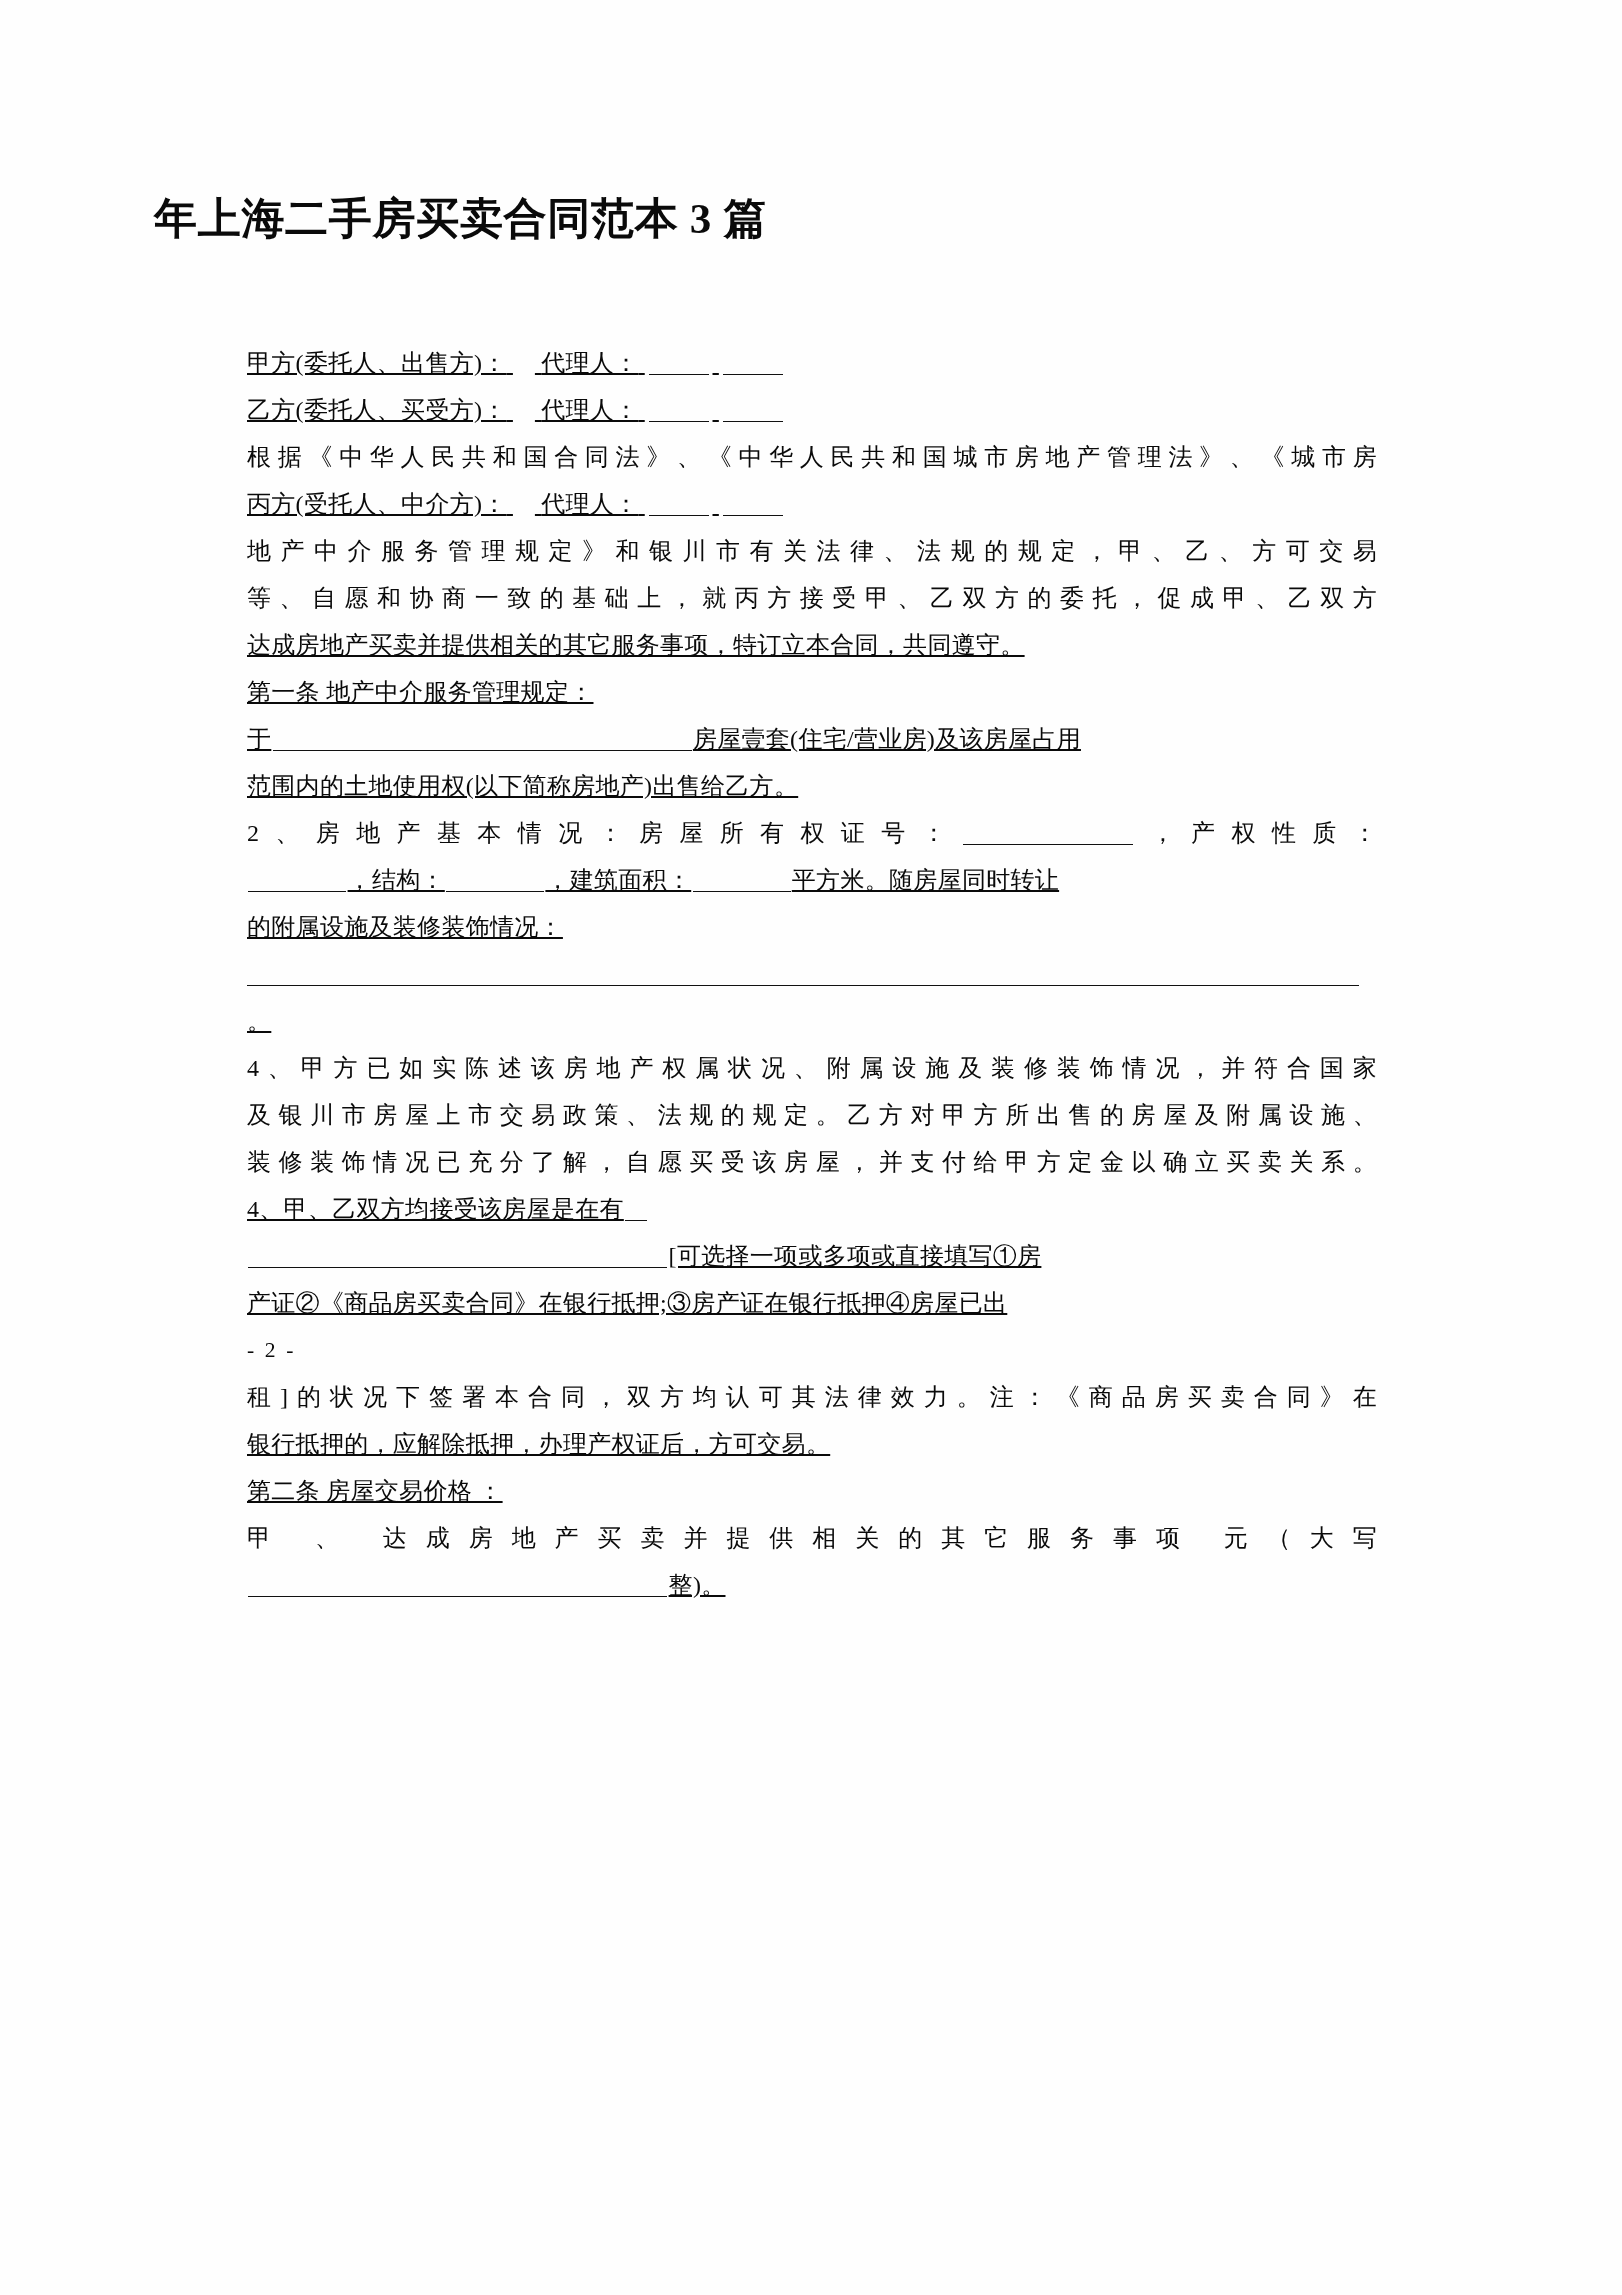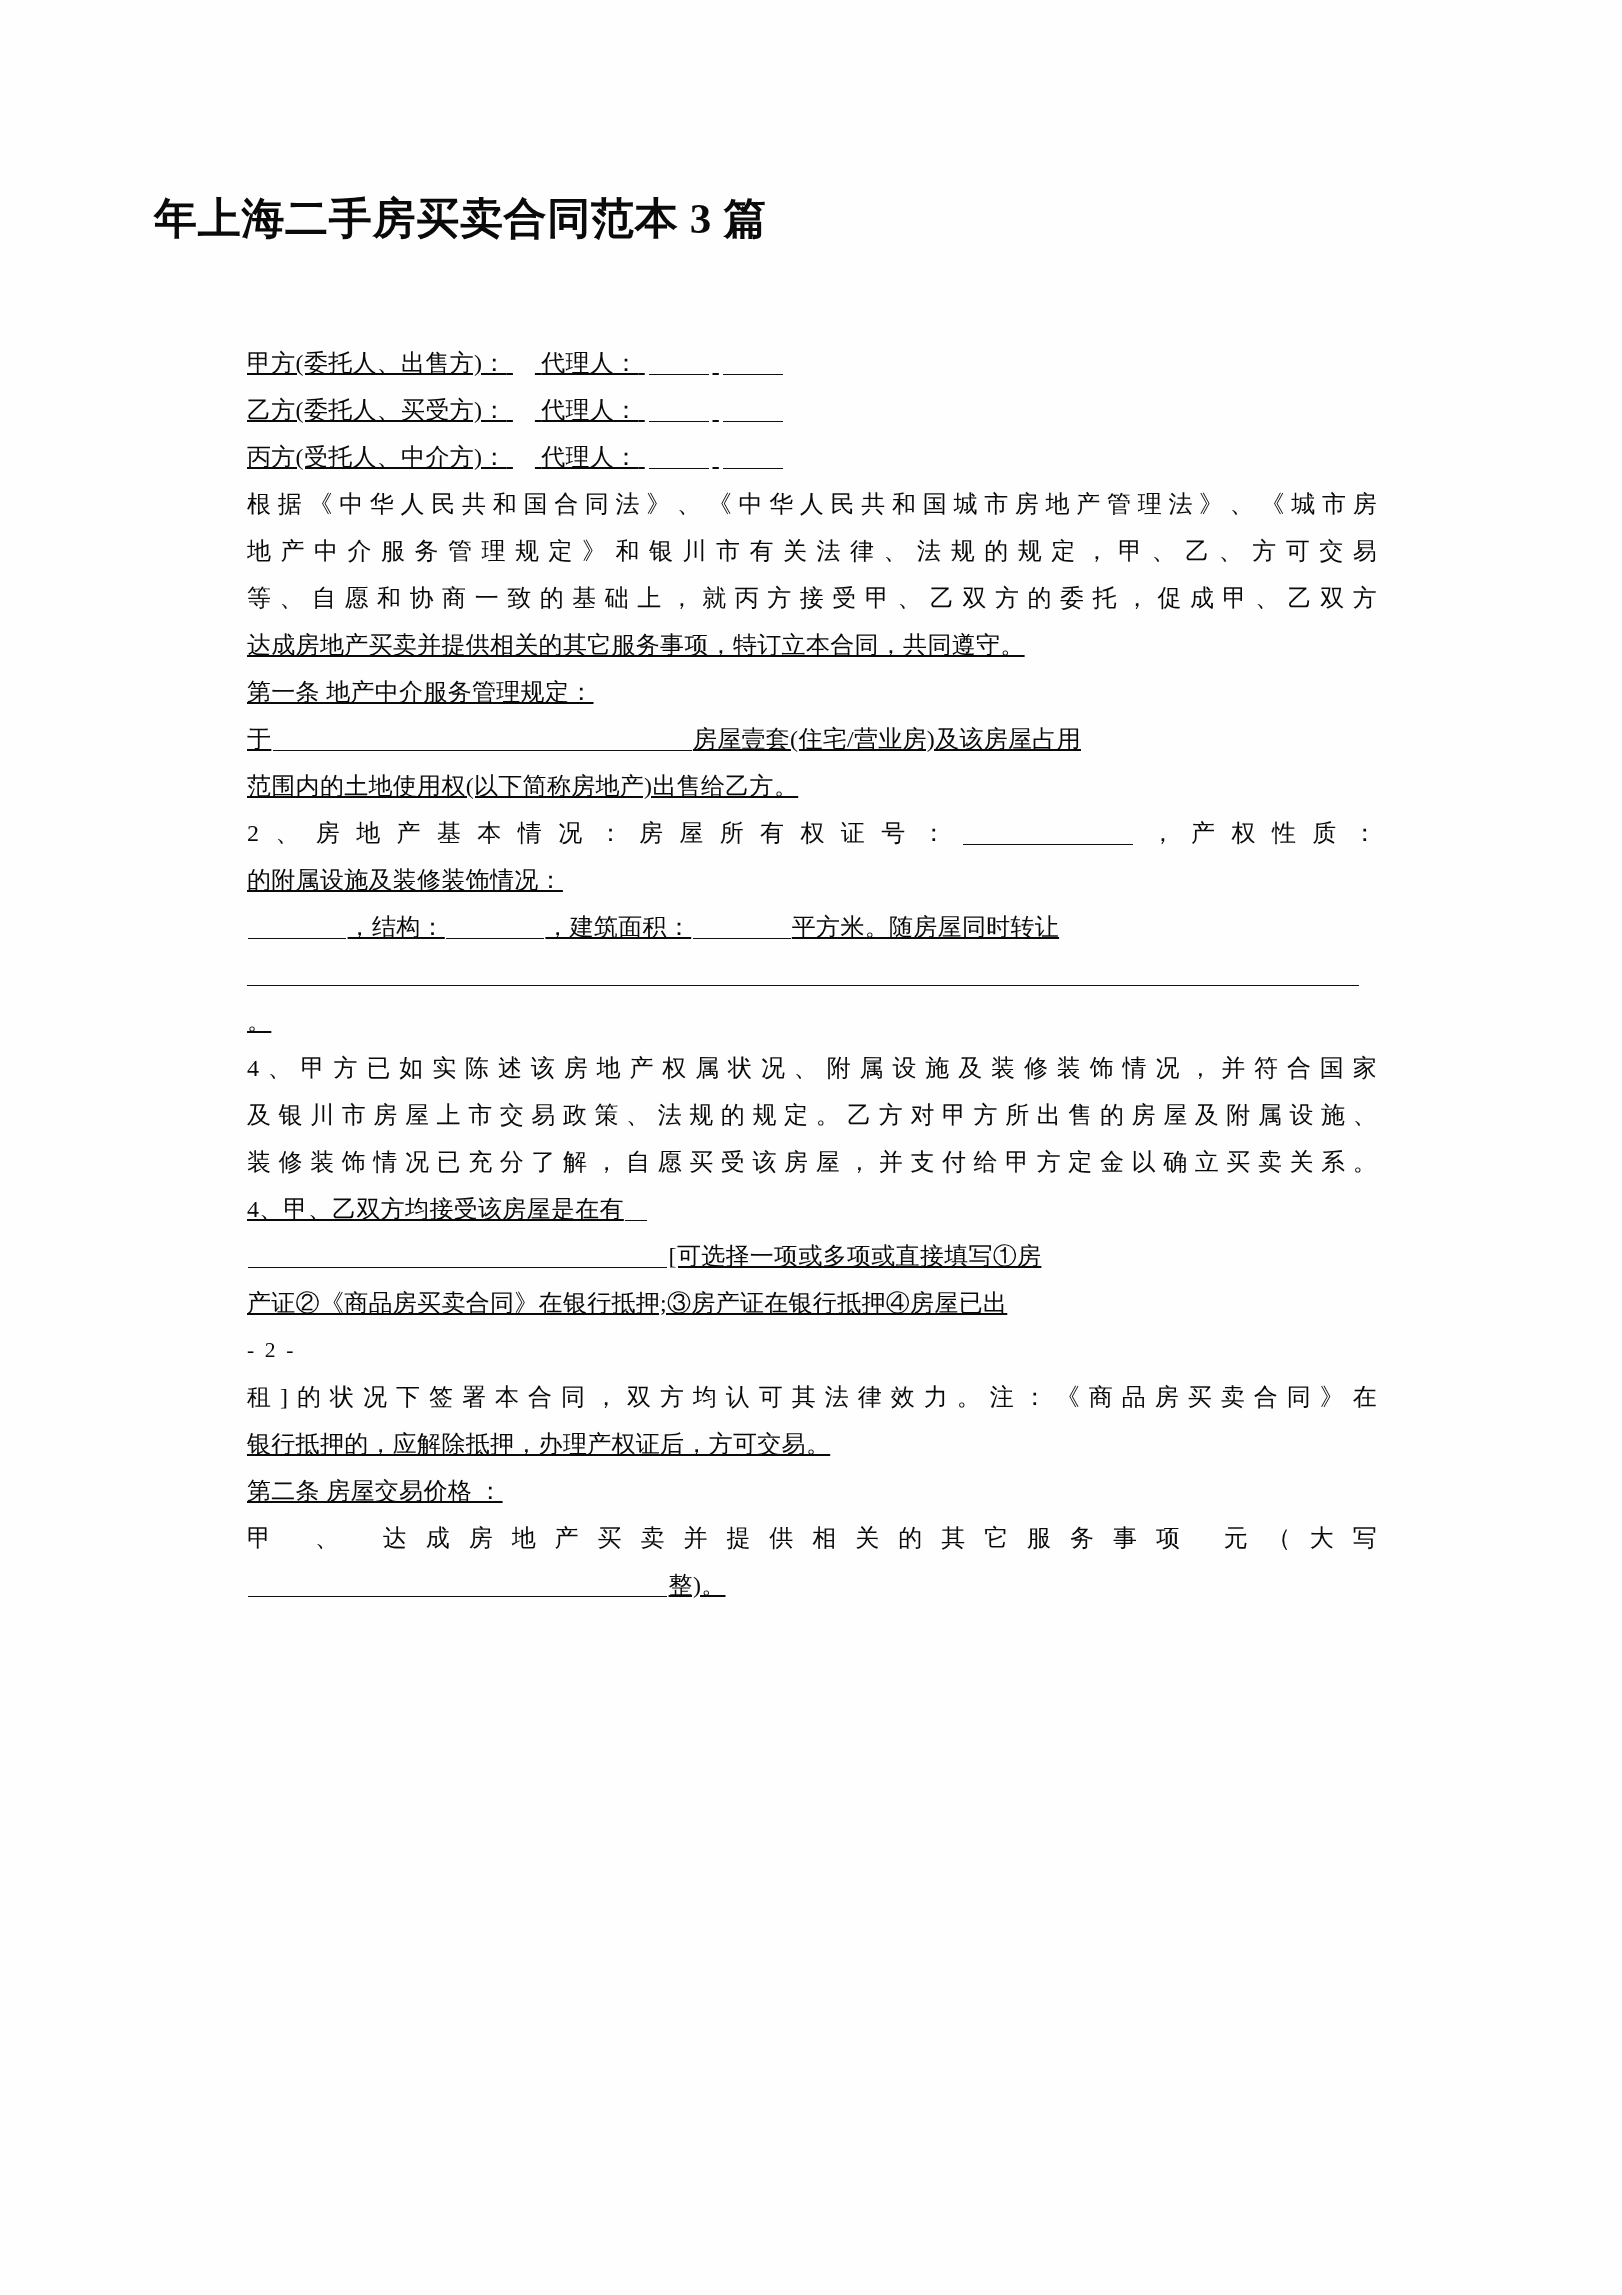--- a/index.html
+++ b/index.html
@@ -146,47 +146,47 @@
       </p>
 
       <p class="para nojustify">
         <span>乙方(委托人、买受方)：</span>
         <span style="display:inline-block;width:22px;"></span>
         <span>代理人：</span>
         <span class="blank-short"></span>
         <span class="blank-short"></span>
       </p>
 
+      <p class="para spread">根据《中华人民共和国合同法》、《中华人民共和国城市房地产管理法》、《城市房</p>
+
       <p class="para nojustify">
         <span>丙方(受托人、中介方)：</span>
         <span style="display:inline-block;width:22px;"></span>
         <span>代理人：</span>
         <span class="blank-short"></span>
         <span class="blank-short"></span>
       </p>
-
-      <p class="para spread">根据《中华人民共和国合同法》、《中华人民共和国城市房地产管理法》、《城市房</p>
       <p class="para spread">地产中介服务管理规定》和银川市有关法律、法规的规定，甲、乙、方可交易</p>
       <p class="para spread">等、自愿和协商一致的基础上，就丙方接受甲、乙双方的委托，促成甲、乙双方</p>
       <p class="para nojustify">达成房地产买卖并提供相关的其它服务事项，特订立本合同，共同遵守。</p>
 
       <p class="para nojustify">第一条  地产中介服务管理规定：</p>
 
       <p class="para nojustify">
         <span>于</span><span class="blank-xlong"></span><span>房屋壹套(住宅/营业房)及该房屋占用</span>
       </p>
       <p class="para nojustify">范围内的土地使用权(以下简称房地产)出售给乙方。</p>
 
       <p class="para spread">
         <span>2、房地产基本情况：房屋所有权证号：</span><span class="blank-long"></span><span>，产权性质：</span>
       </p>
+      <p class="para nojustify">
+        <span class="blank-med"></span><span>，结构：</span><span class="blank-med"></span><span>，建筑面积：</span><span class="blank-med"></span><span>平方米。随房屋同时转让</span>
+      </p>
       <p class="para nojustify">的附属设施及装修装饰情况：</p>
-      <p class="para nojustify">
-        <span class="blank-med"></span><span>，结构：</span><span class="blank-med"></span><span>，建筑面积：</span><span class="blank-med"></span><span>平方米。随房屋同时转让</span>
-      </p>
       <p class="para nojustify">
         <span class="blank-full"></span><span>。</span>
       </p>
 
       <p class="para spread">4、甲方已如实陈述该房地产权属状况、附属设施及装修装饰情况，并符合国家</p>
       <p class="para spread">及银川市房屋上市交易政策、法规的规定。乙方对甲方所出售的房屋及附属设施、</p>
       <p class="para spread">装修装饰情况已充分了解，自愿买受该房屋，并支付给甲方定金以确立买卖关系。</p>
 
       <p class="para nojustify">
         <span>4、甲、乙双方均接受该房屋是在有</span><span class="blank-tiny"></span>

